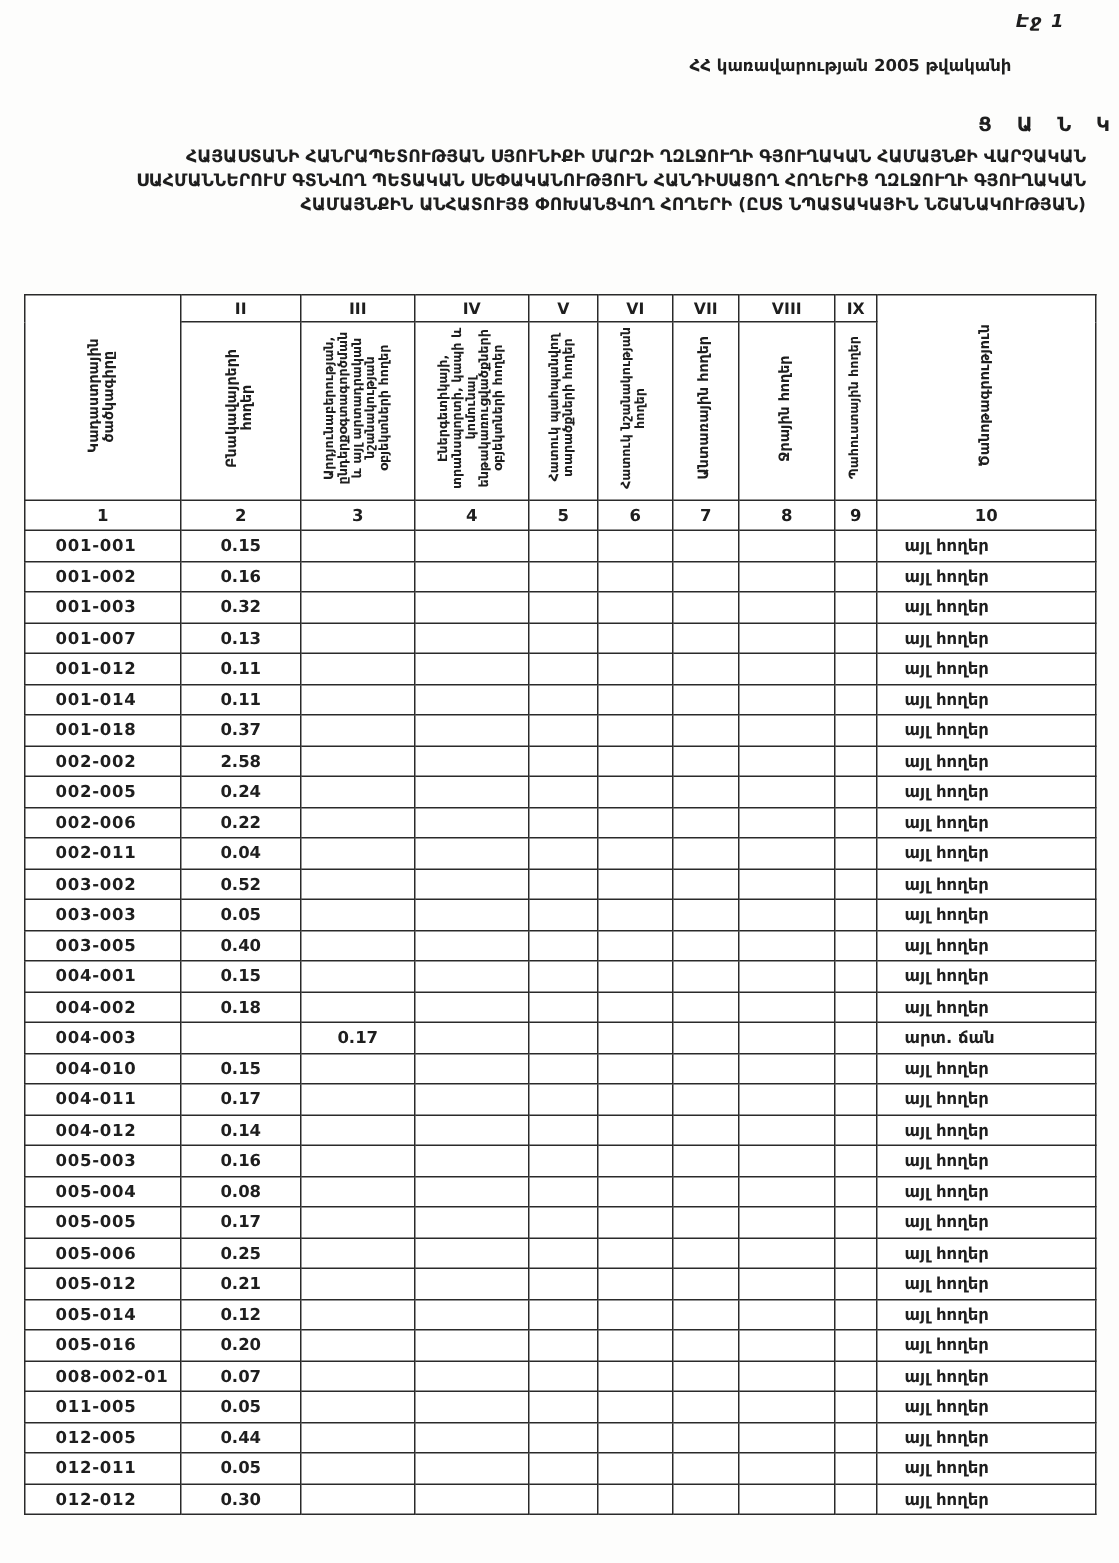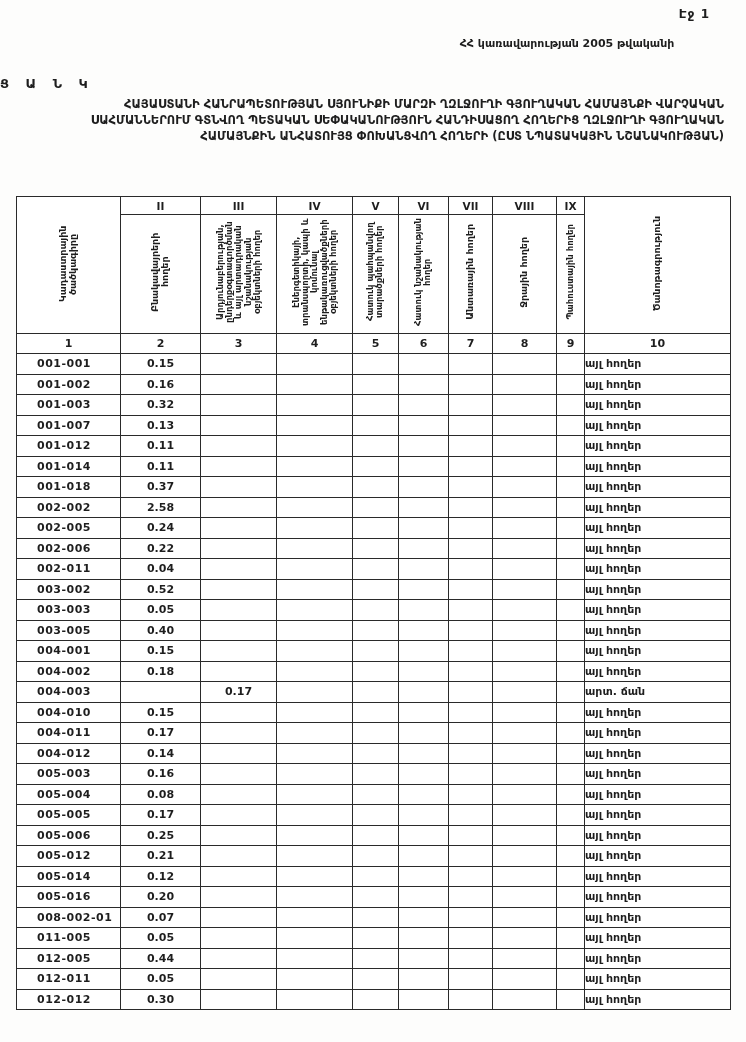--- a/index.html
+++ b/index.html
@@ -6,29 +6,29 @@
   html, body {
     width: 746px; height: 1042px;
     background: #fdfdfc;
     font-family: "DejaVu Sans", "Liberation Sans", sans-serif;
     color: #1e1e1e;
     overflow: hidden;
     position: relative;
   }
   .page-label {
     position: absolute; top: 7px; right: 36px;
-    font-size: 12px; font-weight: bold; letter-spacing: 1px;
+    font-size: 12px; font-weight: bold; letter-spacing: 1px; font-style: italic;
   }
   .appendix-block {
     position: absolute; top: 37px; left: 392px; width: 350px;
     text-align: center; font-size: 11px; font-weight: bold; line-height: 1.32;
   }
   .heading {
     position: absolute; top: 76px; left: 0; width: 746px;
-    text-align: left; font-size: 13px; font-weight: bold; letter-spacing: 6px;
+    text-align: right; font-size: 13px; font-weight: bold; letter-spacing: 6px;
   }
   .doc-title {
     position: absolute; top: 96px; left: 22px; width: 702px;
     text-align: right; font-size: 11.5px; font-weight: bold; line-height: 1.4;
   }
   table.main {
     position: absolute; top: 196px; left: 16px;
     width: 714px; table-layout: fixed;
     border-collapse: collapse;
     background: #fff;
@@ -48,21 +48,21 @@
     max-height: 112px;
     font-size: 8.5px; line-height: 1.08; font-weight: bold;
     white-space: normal;
   }
   .vhead.big { font-size: 9.5px; }
   .num-row th { height: 20px; font-size: 11px; }
   tbody tr { height: 20.5px; }
   tbody td { font-size: 11px; vertical-align: middle; }
   td.code-cell  { padding-left: 20px; letter-spacing: 0.5px; }
   td.value-cell { text-align: center; }
-  td.note-cell  { }
+  td.note-cell  { padding-left: 18px; }
 </style>
 </head>
 <body>
 
 <div class="page-label">Էջ 1</div>
 
 <div class="appendix-block">
   <div>ՀՀ կառավարության 2005 թվականի</div>
 </div>
 

